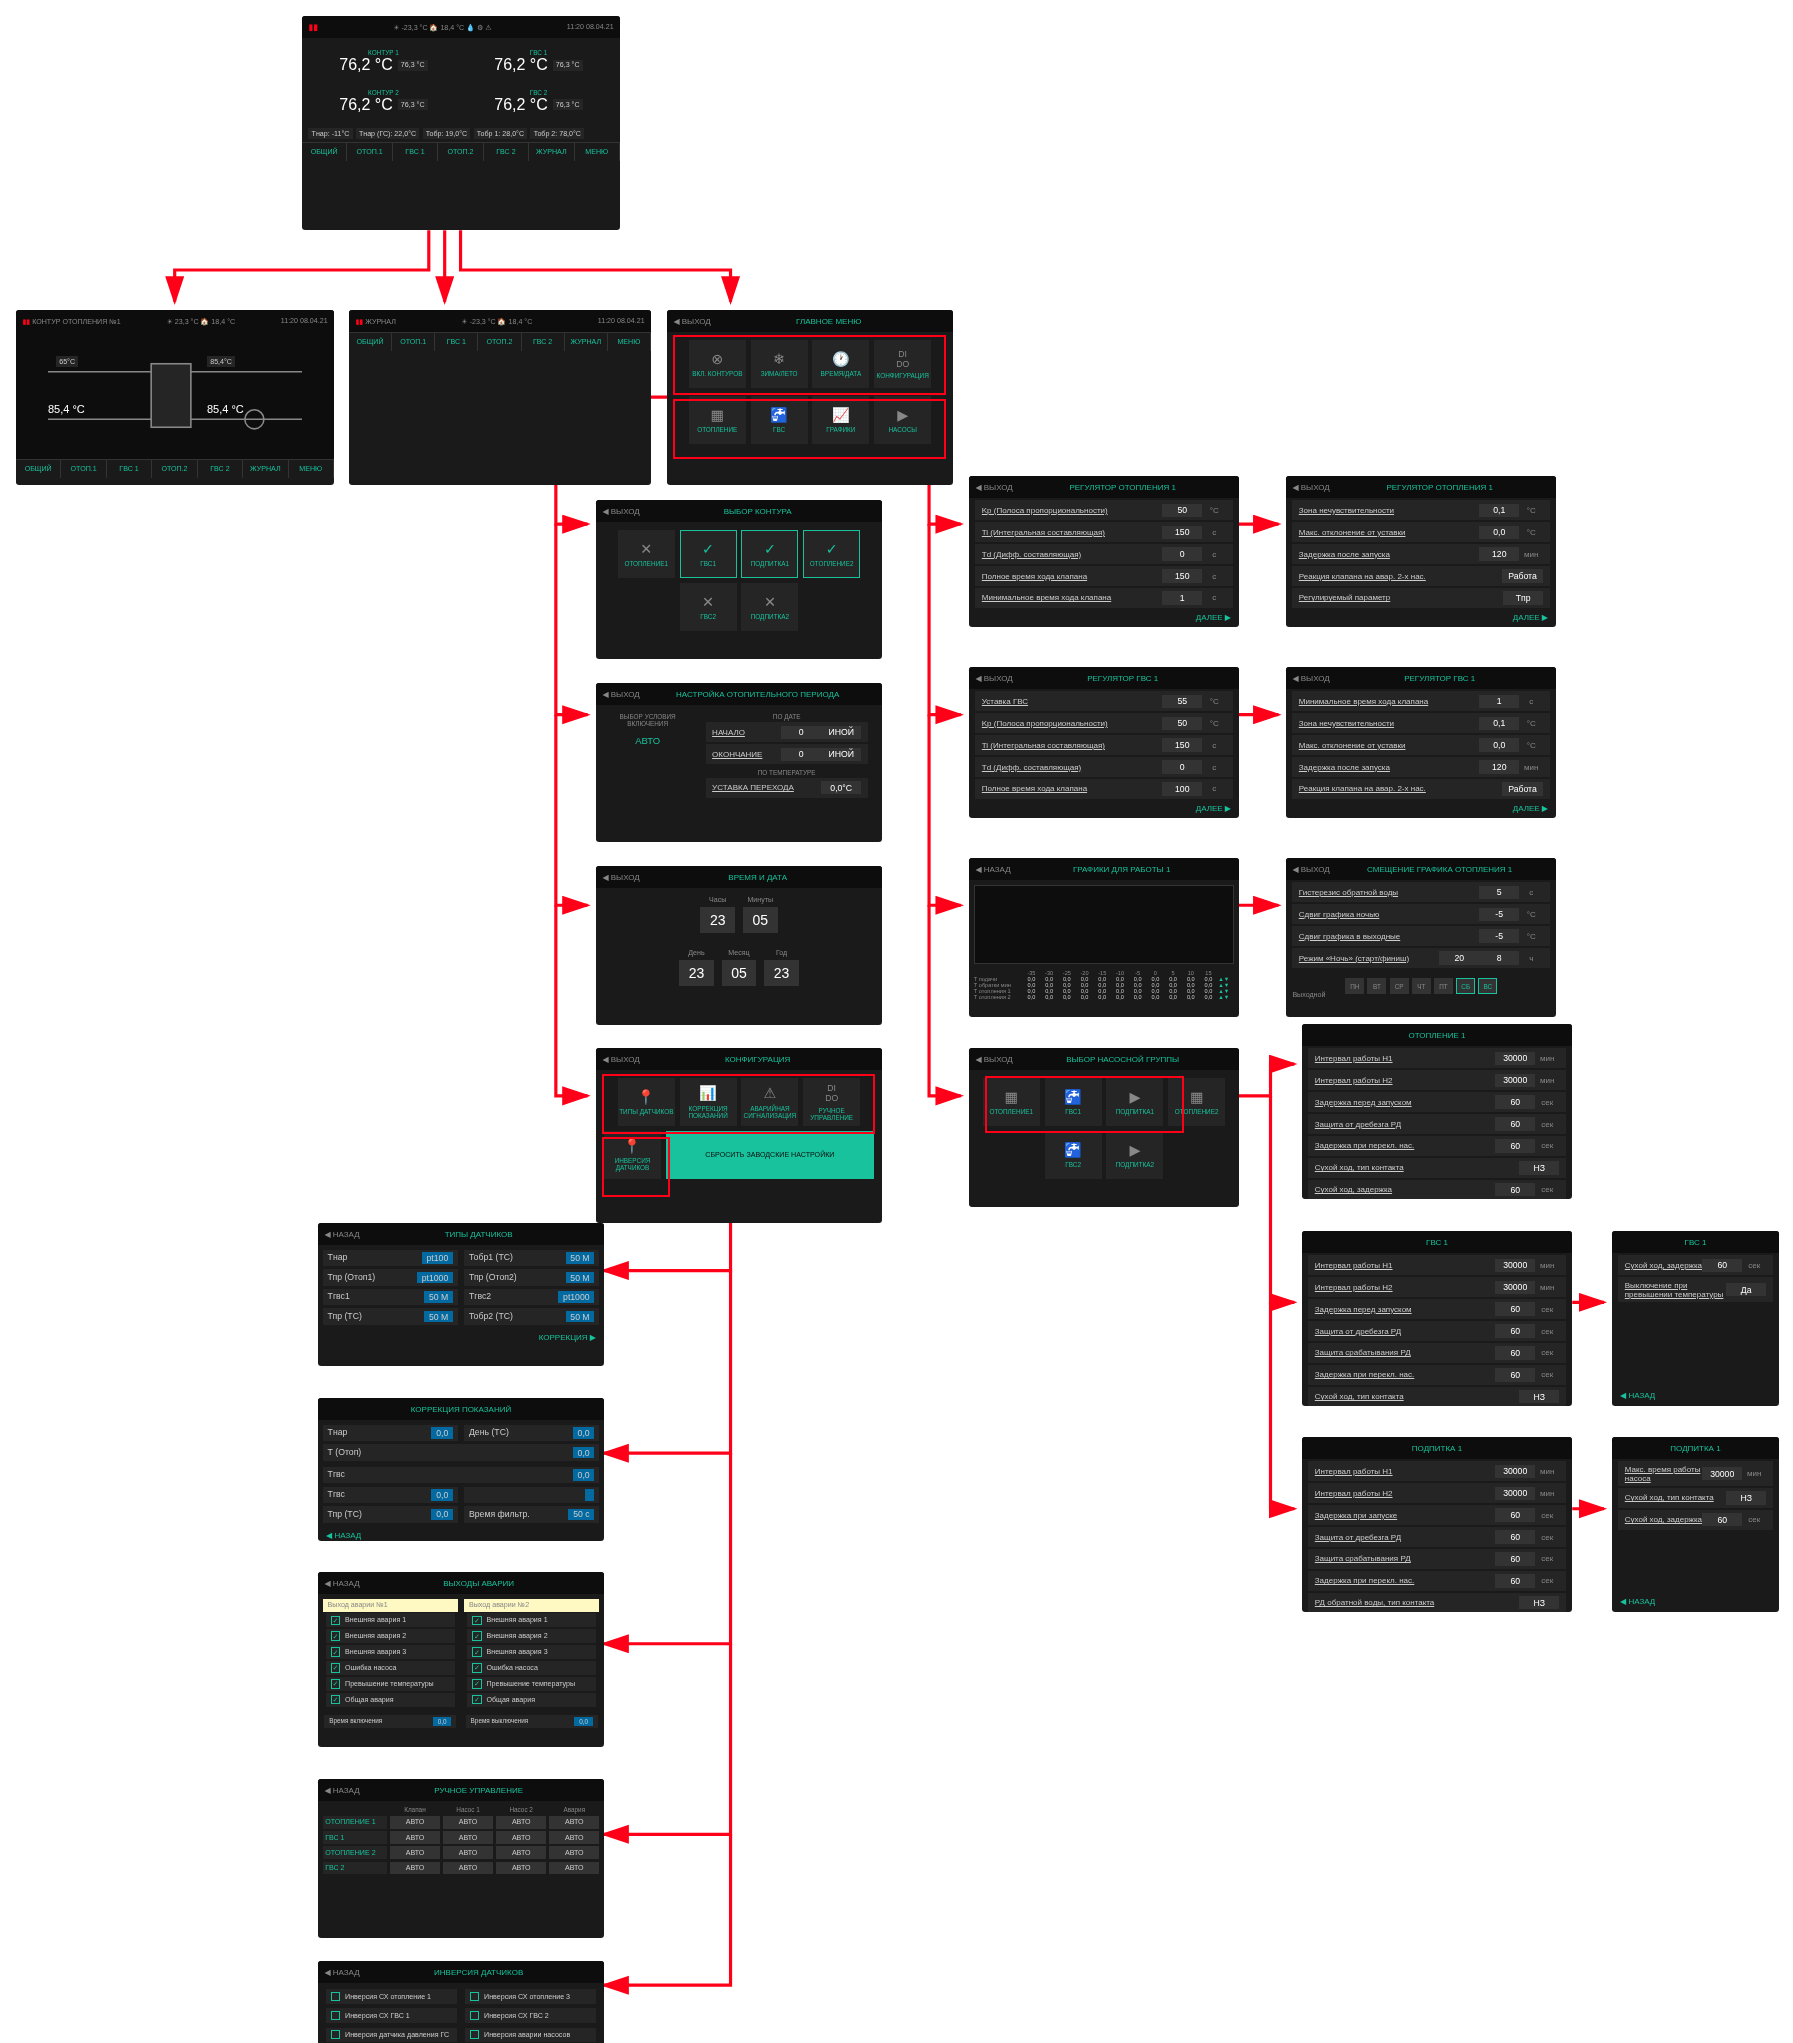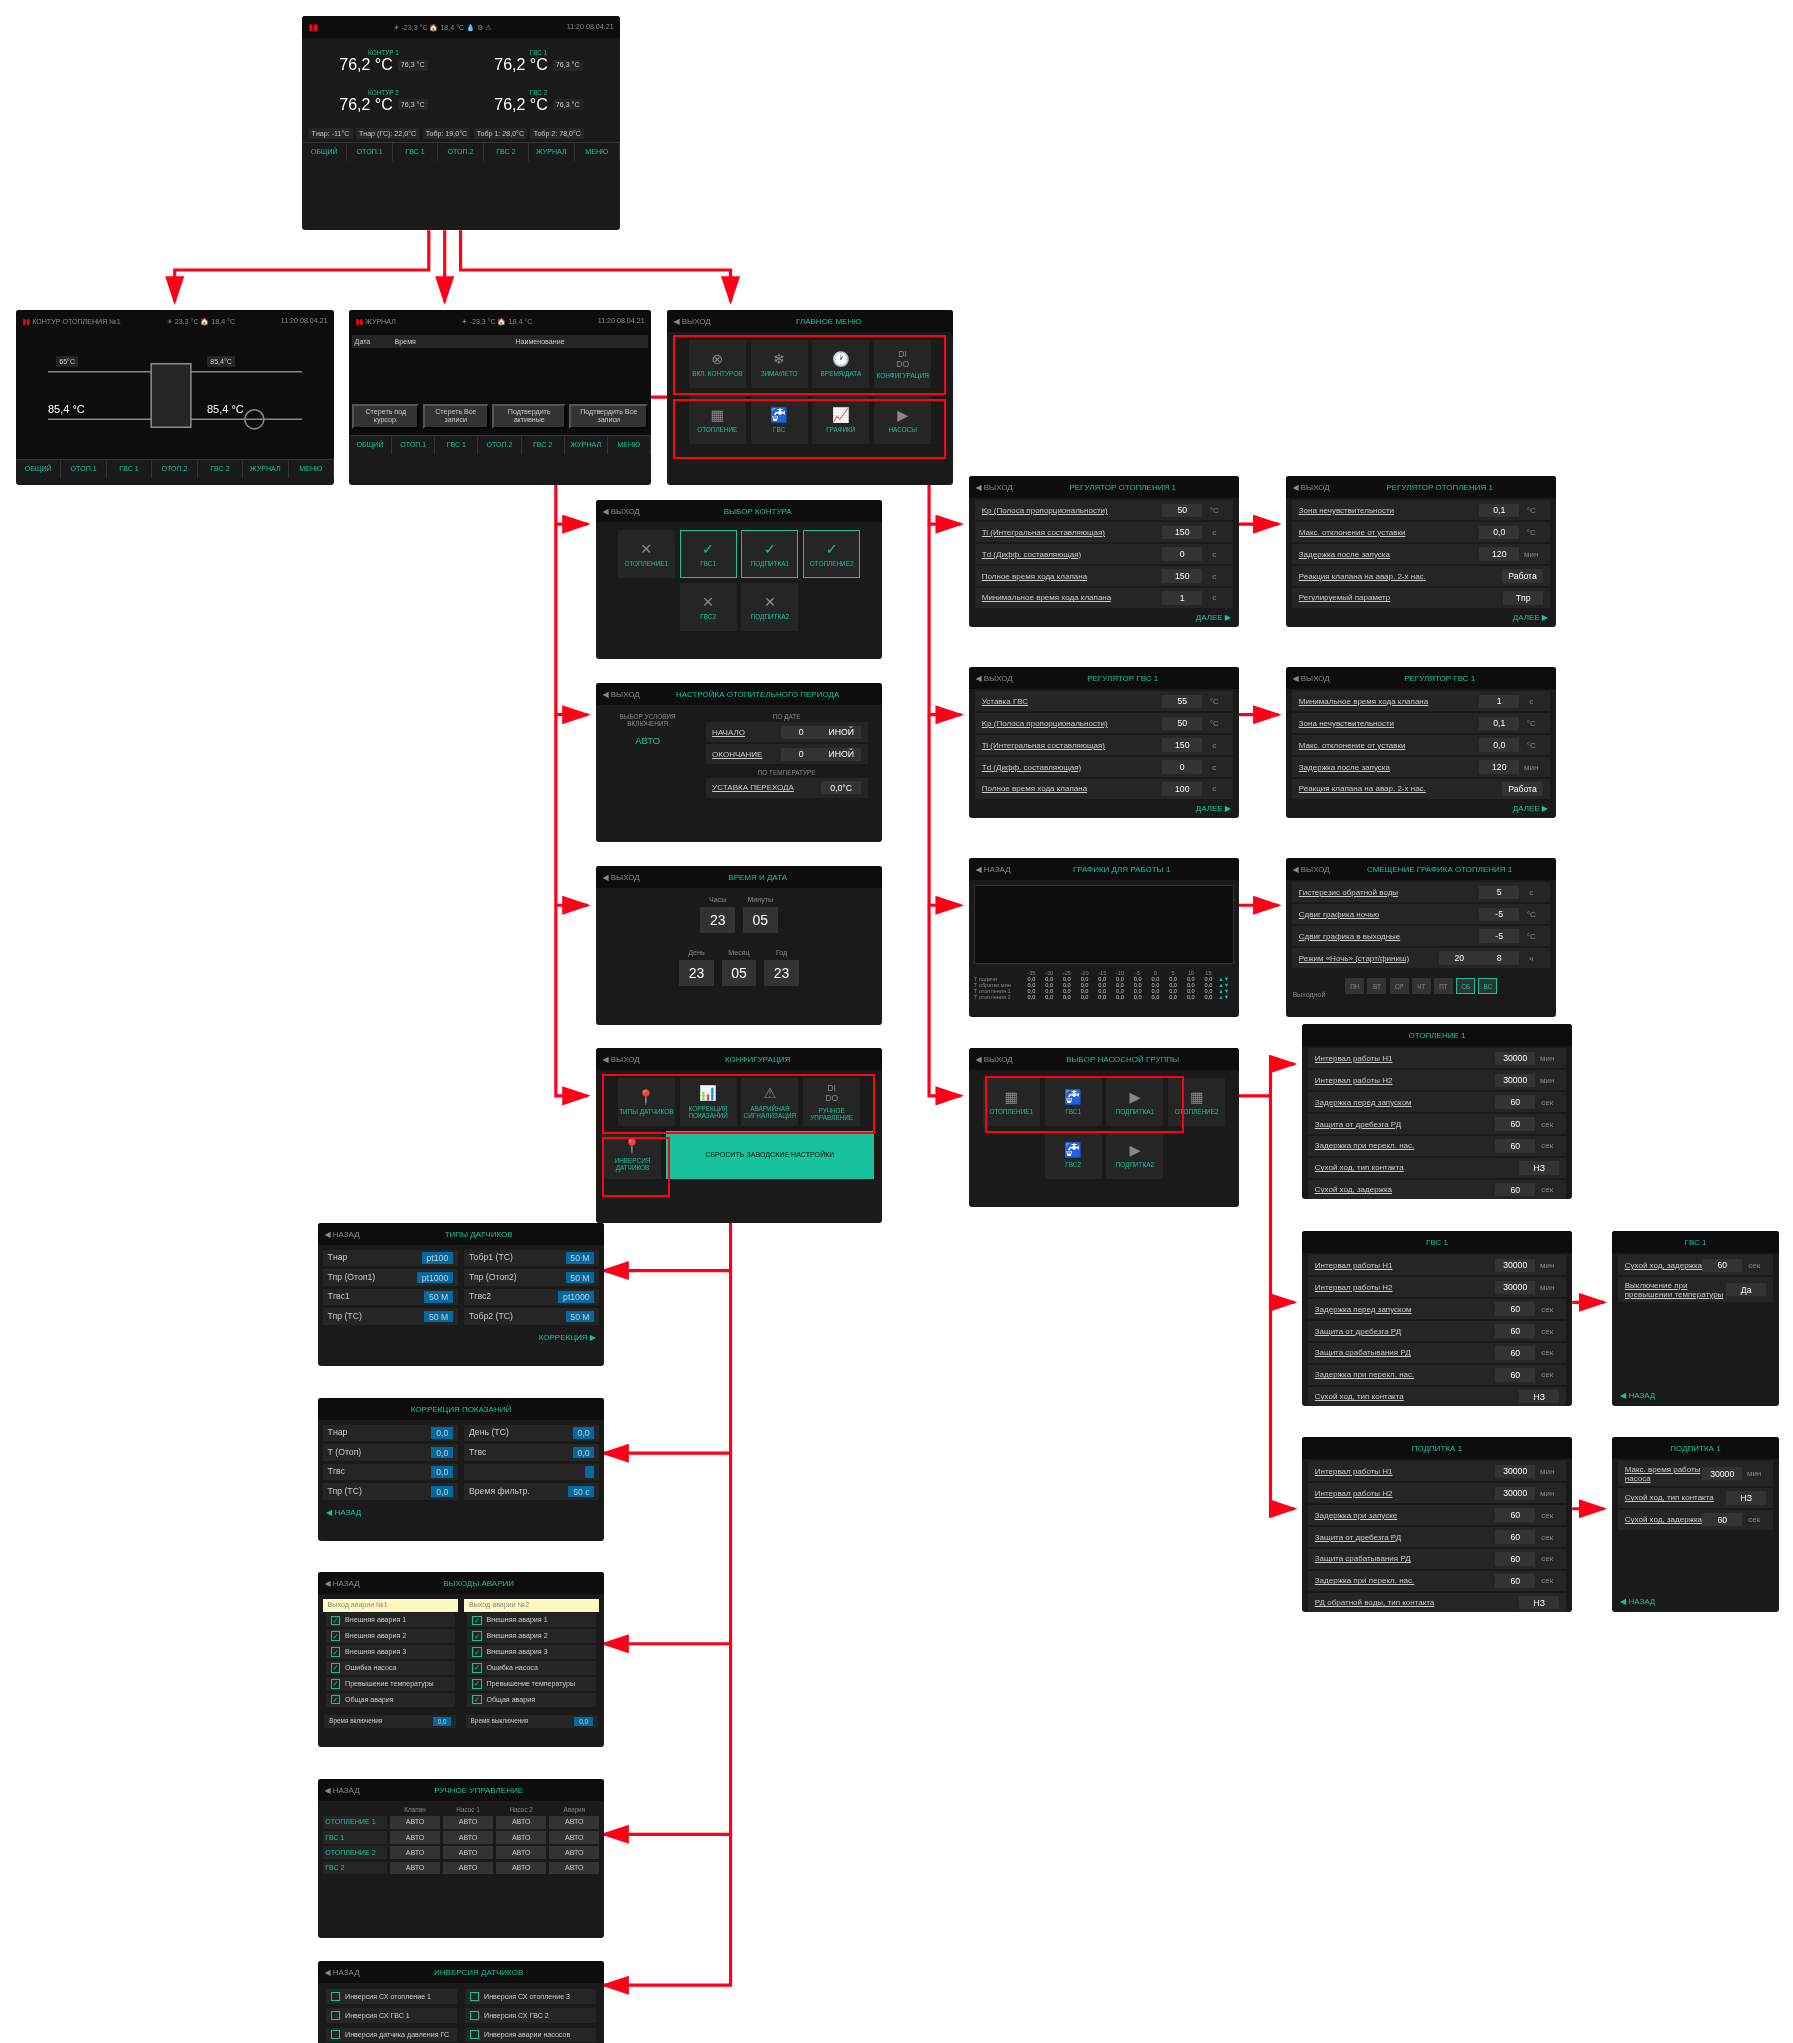--- a/index.html
+++ b/index.html
@@ -267,33 +267,20 @@
     <div class="nav">МЕНЮ</div>
   </div>
 </div>
 
 <div class="panel" style="left:349px; top:310px; width:302px; height:175px;">
   <div class="header-strip">
     <span style="color:#ff0018;font-size:7.1px">▮▮ <span style="color:#888">ЖУРНАЛ</span></span>
     <span style="font-size:7.1px;color:#888">☀ <span>-23,3 °C</span> 🏠 <span>18,4 °C</span></span>
     <span class="time">11:20
 08.04.21</span>
-  </div>
-  <div style="height:103px;background:#0d0d0d;padding:3.2px">
-    <div style="display:flex;background:#252525;padding:2.4px">
-      <div style="width:40px;font-size:7.1px">Дата</div>
-      <div style="width:40px;font-size:7.1px">Время</div>
-      <div style="flex:1;font-size:7.1px;text-align:center">Наименование</div>
-    </div>
-    <div style="display:flex;gap:3.2px;margin-top:56px">
-      <button class="auto-btn">Стереть под курсор.</button>
-      <button class="auto-btn">Стереть Все записи</button>
-      <button class="auto-btn">Подтвердить активные</button>
-      <button class="auto-btn">Подтвердить Все записи</button>
-    </div>
   </div>
   <div class="footer-nav">
     <div class="nav">ОБЩИЙ</div>
     <div class="nav">ОТОП.1</div>
     <div class="nav">ГВС 1</div>
     <div class="nav">ОТОП.2</div>
     <div class="nav">ГВС 2</div>
     <div class="nav">ЖУРНАЛ</div>
     <div class="nav">МЕНЮ</div>
   </div>
@@ -1022,21 +1009,21 @@
       <div style="display: flex; gap: 3.2px;">
         <div class="sensor-cell">
           <span>Тнар</span>
           <span class="sval">0,0</span>
         </div>
         <div class="sensor-cell">
           <span>День (ТС)</span>
           <span class="sval">0,0</span>
         </div>
       </div>
-      <div style="display: flex; gap: 3.2px;">
+      <div style="display: flex; gap: 3.2px; flex-direction: column;">
         <div class="sensor-cell">
           <span>Т (Отоп)</span>
           <span class="sval">0,0</span>
         </div>
         <div class="sensor-cell">
           <span>Тгвс</span>
           <span class="sval">0,0</span>
         </div>
       </div>
       <div style="display: flex; gap: 3.2px;">

